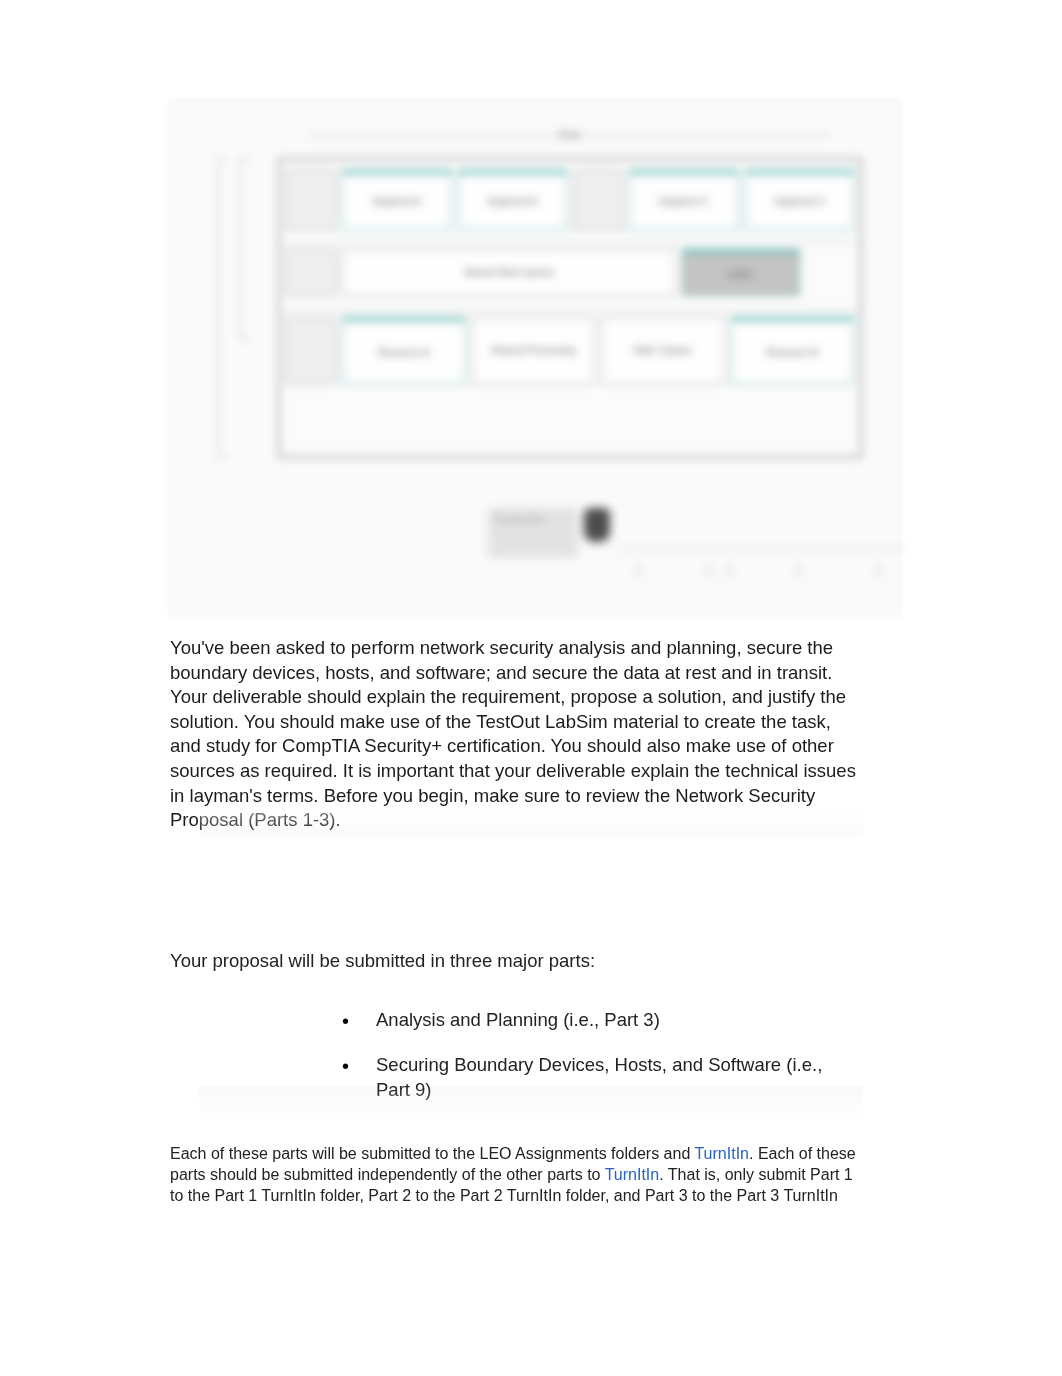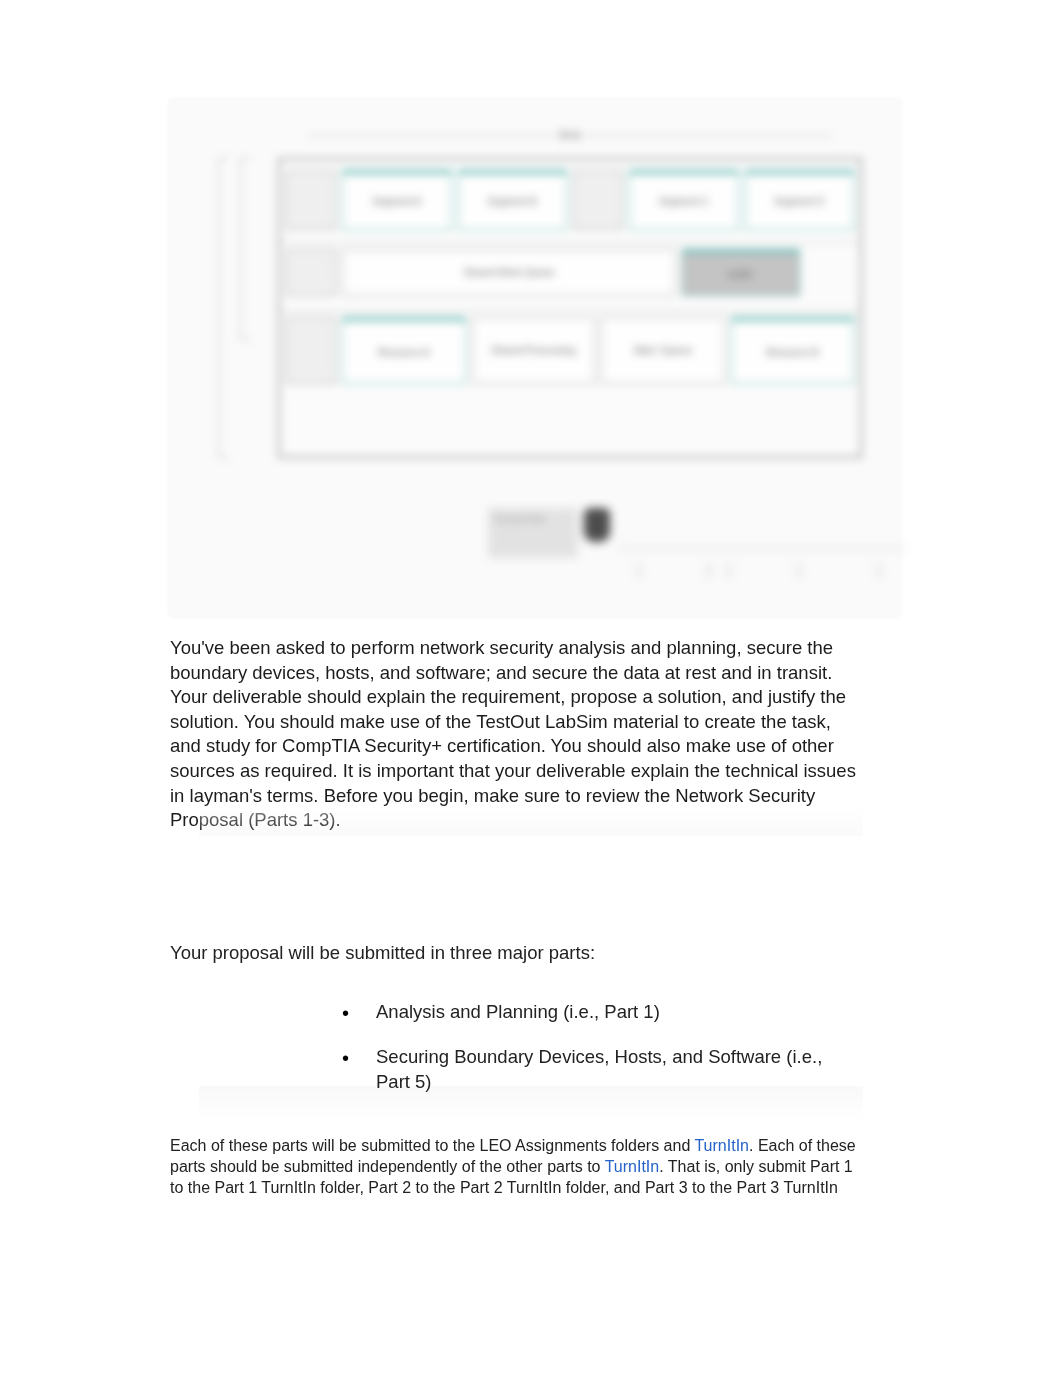--- a/index.html
+++ b/index.html
@@ -150,21 +150,21 @@
   .para {
     font-size: 18.5px;
     line-height: 1.33;
     color: #1c1c1c;
     margin: 6px 0 0 0;
   }
   .gap { height: 108px; }
   .lead {
     font-size: 18.5px;
     line-height: 1.35;
-    margin: 0 0 24px 0;
+    margin: 8px 0 24px 0;
   }
   ul.parts {
     list-style: none;
     padding: 0 0 0 172px;
     margin: 0 0 30px 0;
   }
   ul.parts li {
     position: relative;
     font-size: 18.5px;
     line-height: 1.35;
@@ -254,22 +254,22 @@
 
   <p class="para">You've been asked to perform network security analysis and planning, secure the boundary devices, hosts, and software; and secure the data at rest and in transit. Your deliverable should explain the requirement, propose a solution, and justify the solution. You should make use of the TestOut LabSim material to create the task, and study for CompTIA Security+ certification. You should also make use of other sources as required. It is important that your deliverable explain the technical issues in layman's terms. Before you begin, make sure to review the Network Security Proposal (Parts 1-3).</p>
 
   <div class="soft-shadow-top"></div>
 
   <div class="gap"></div>
 
   <p class="lead">Your proposal will be submitted in three major parts:</p>
 
   <ul class="parts">
-    <li>Analysis and Planning (i.e., Part 1)</li>
-    <li>Securing Boundary Devices, Hosts, and Software (i.e., Part 5)</li>
+    <li>Analysis and Planning (i.e., Part 3)</li>
+    <li>Securing Boundary Devices, Hosts, and Software (i.e., Part 9)</li>
   </ul>
 
   <p class="para2">
     <span>Each of these parts will be submitted to the LEO Assignments folders and </span><a href="#" class="tlink">TurnItIn</a><span>. Each of these parts should be submitted independently of the other parts to </span><a href="#" class="tlink">TurnItIn</a><span>. That is, only submit Part 1 to the Part 1 TurnItIn folder, Part 2 to the Part 2 TurnItIn folder, and Part 3 to the Part 3 TurnItIn</span>
   </p>
 
   <div class="soft-shadow-bot"></div>
 
 </div>
 

